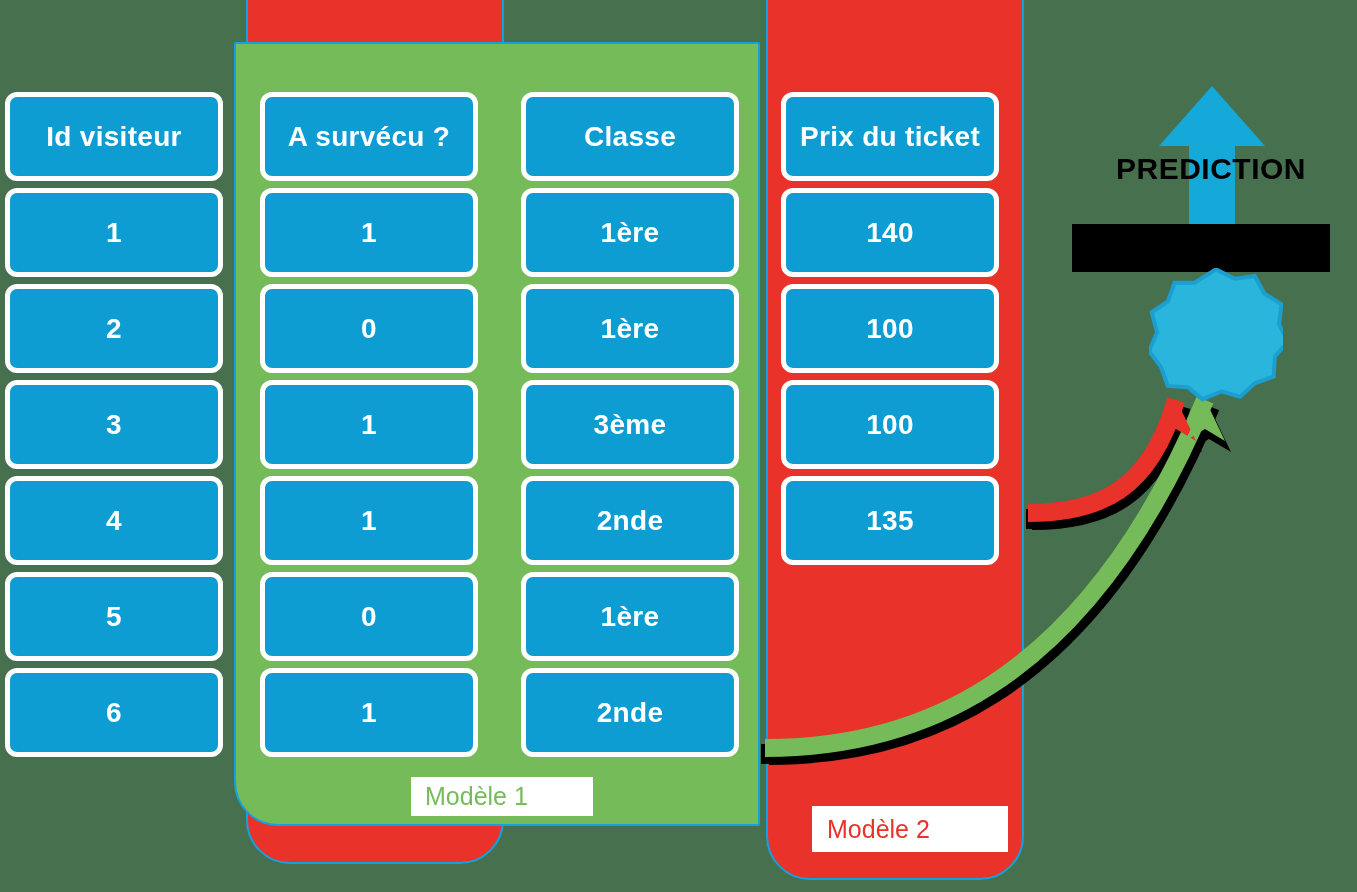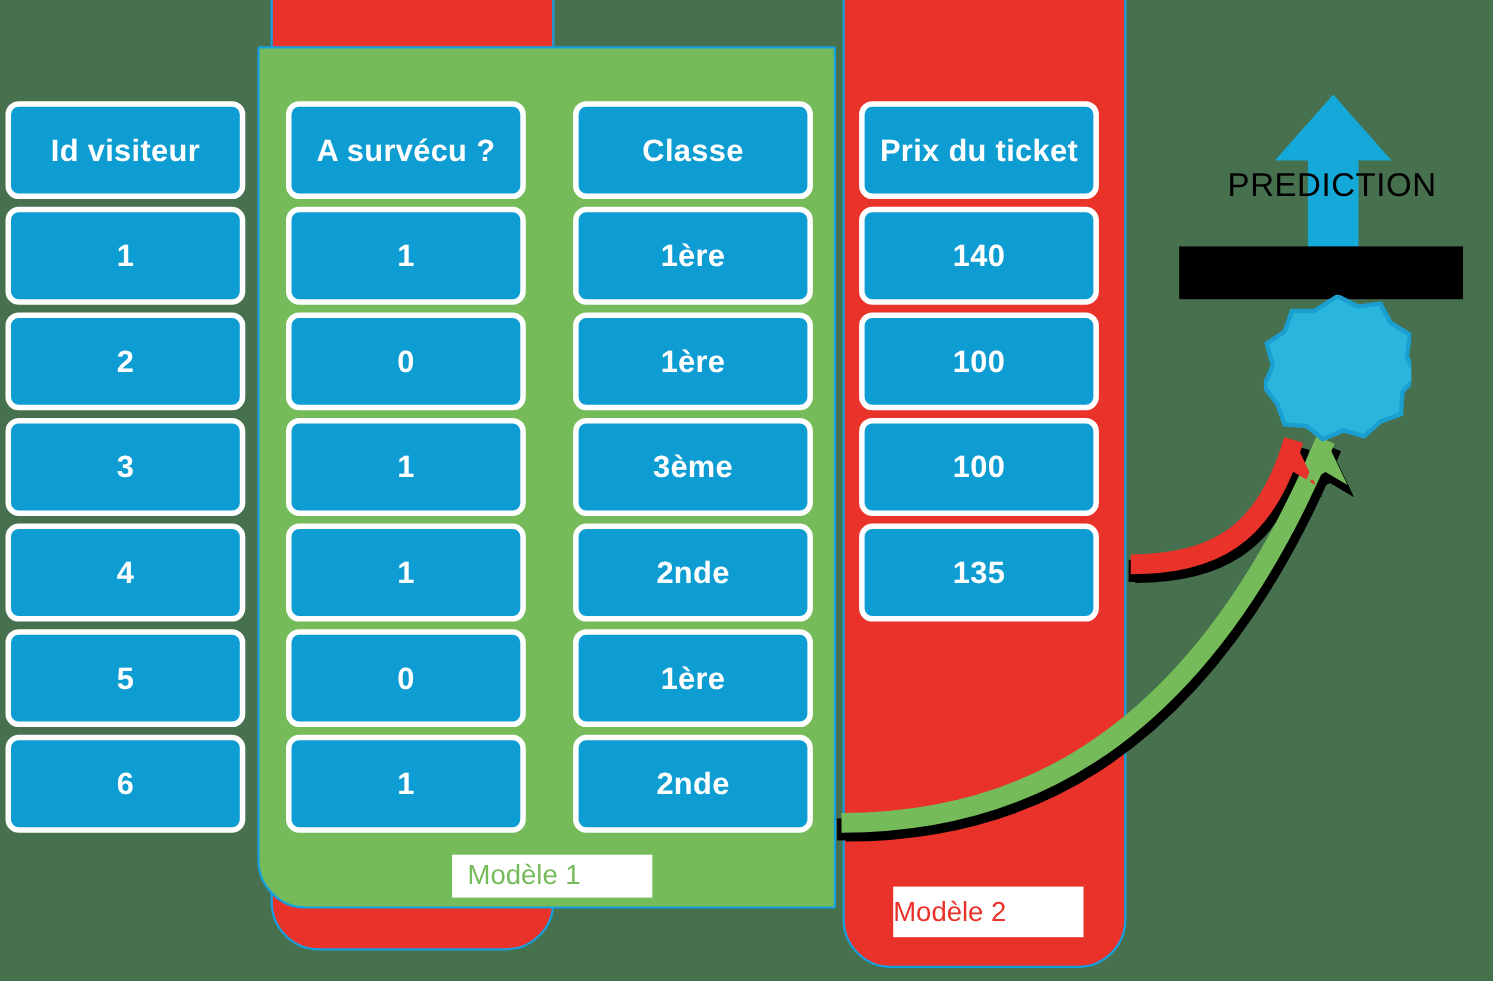--- a/index.html
+++ b/index.html
@@ -53,28 +53,28 @@
   .cell.head{font-size:28px;}
 
   
   .tag{
     position:absolute;background:#ffffff;
     display:flex;align-items:center;
     font-size:25px;
     box-sizing:border-box;
   }
   .tag-m1{left:411px;top:777px;width:182px;height:39px;padding-left:14px;color:#76bb5a;}
-  .tag-m2{left:812px;top:806px;width:173px;height:46px;color:#e8322a;}
+  .tag-m2{left:812px;top:806px;width:196px;height:46px;padding-left:15px;color:#e8322a;}
 
   
   .pred-arrow{position:absolute;left:1159px;top:86px;width:106px;height:180px;}
   .pred-label{
     position:absolute;left:1086px;top:152px;width:250px;
     text-align:center;
-    font-size:30px;font-weight:normal;color:#000000;
+    font-size:30px;font-weight:bold;color:#000000;
     letter-spacing:.5px;
     white-space:nowrap;
   }
   .vote-shadow{
     position:absolute;left:1072px;top:224px;width:258px;height:48px;
     background:#000000;
   }
   .vote-box{
     position:absolute;left:1066px;top:218px;width:258px;height:48px;
     background:#14a9d8;

